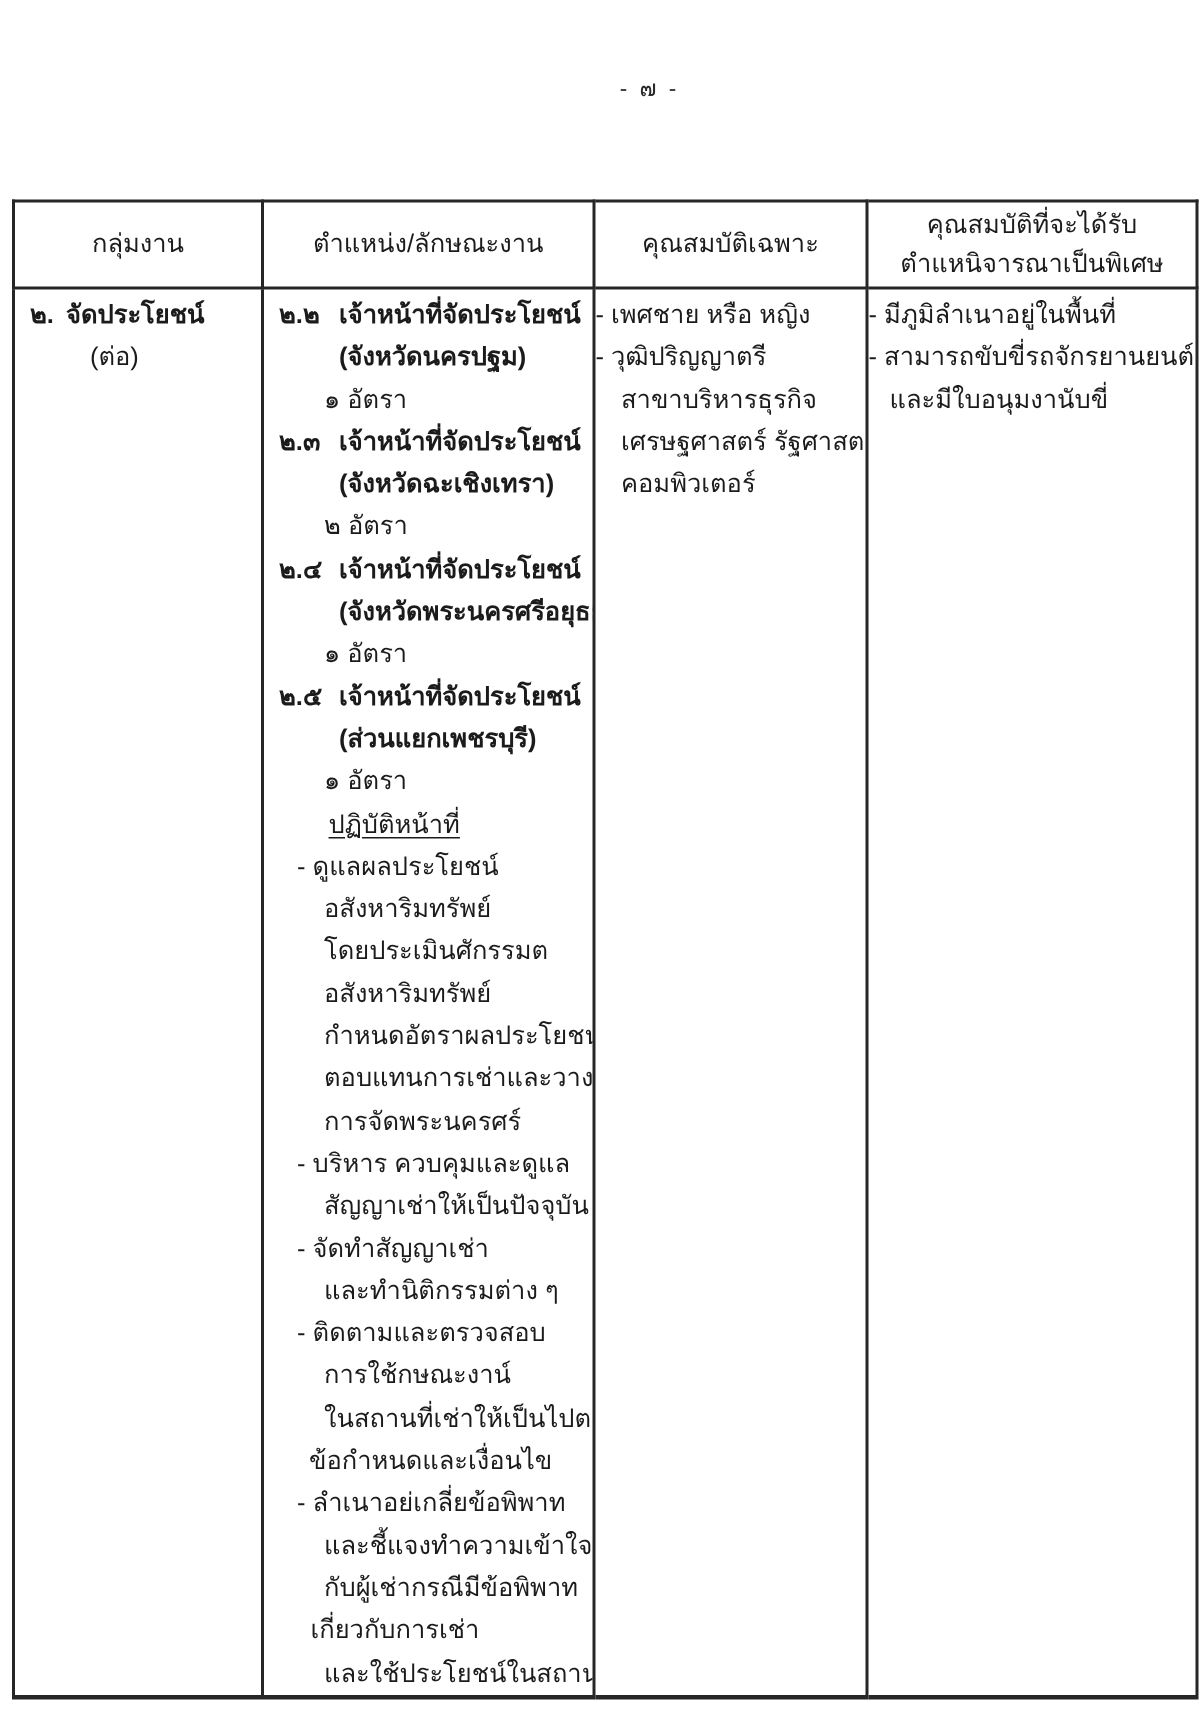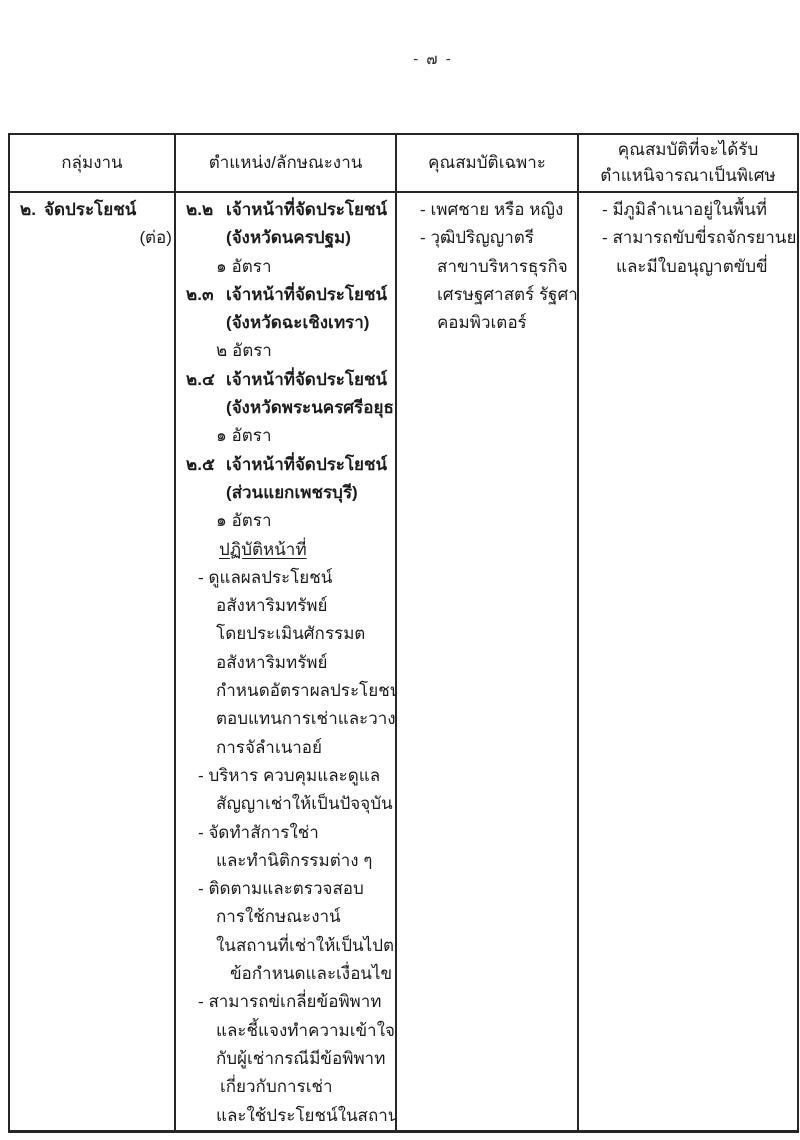--- a/index.html
+++ b/index.html
@@ -45,21 +45,21 @@
     line-height: 26px;
     white-space: pre-line;
     padding: 2px 4px;
   }
   .doc-table tbody td {
     height: 935px;
     border-bottom: 3px solid #262626;
     padding: 3px 2px 0 10px;
     font-size: 17px;
   }
-  .doc-table td.qual { padding-left: 23px; }
+  .doc-table td.qual { padding-left: 0; }
   .line {
     line-height: 28.3px;
     white-space: nowrap;
   }
   .line .num {
     display: inline-block;
   }
   .b { font-weight: bold; }
   .u { text-decoration: underline; text-underline-offset: 3px; }
 </style>
@@ -81,21 +81,21 @@
       <th>ตำแหน่ง/ลักษณะงาน</th>
       <th>คุณสมบัติเฉพาะ</th>
       <th>คุณสมบัติที่จะได้รับ
 ตำแหนิจารณาเป็นพิเศษ</th>
     </tr>
   </thead>
   <tbody>
     <tr>
       <td>
           <div class="line b"><span class="num" style="width: 24px;">๒.</span>จัดประโยชน์</div>
-          <div class="line" style="margin-left: 40px; text-align: right;">(ต่อ)</div>
+          <div class="line" style="margin-left: 40px;">(ต่อ)</div>
         </td>
       <td>
           <div class="line b"><span class="num" style="width: 40px;">๒.๒</span>เจ้าหน้าที่จัดประโยชน์</div>
           <div class="line b" style="margin-left: 40px;">(จังหวัดนครปฐม)</div>
           <div class="line" style="margin-left: 30px;">๑ อัตรา</div>
           <div class="line b"><span class="num" style="width: 40px;">๒.๓</span>เจ้าหน้าที่จัดประโยชน์</div>
           <div class="line b" style="margin-left: 40px;">(จังหวัดฉะเชิงเทรา)</div>
           <div class="line" style="margin-left: 30px;">๒ อัตรา</div>
           <div class="line b"><span class="num" style="width: 40px;">๒.๔</span>เจ้าหน้าที่จัดประโยชน์</div>
           <div class="line b" style="margin-left: 40px;">(จังหวัดพระนครศรีอยุธยา)</div>
@@ -103,42 +103,42 @@
           <div class="line b"><span class="num" style="width: 40px;">๒.๕</span>เจ้าหน้าที่จัดประโยชน์</div>
           <div class="line b" style="margin-left: 40px;">(ส่วนแยกเพชรบุรี)</div>
           <div class="line" style="margin-left: 30px;">๑ อัตรา</div>
           <div class="line u" style="margin-left: 33px;">ปฏิบัติหน้าที่</div>
           <div class="line" style="margin-left: 12px;">- ดูแลผลประโยชน์</div>
           <div class="line" style="margin-left: 30px;">อสังหาริมทรัพย์</div>
           <div class="line" style="margin-left: 30px;">โดยประเมินศักรรมต</div>
           <div class="line" style="margin-left: 30px;">อสังหาริมทรัพย์</div>
           <div class="line" style="margin-left: 30px;">กำหนดอัตราผลประโยชน์</div>
           <div class="line" style="margin-left: 30px;">ตอบแทนการเช่าและวางแผน</div>
-          <div class="line" style="margin-left: 30px;">การจัลำเนาอย์</div>
+          <div class="line" style="margin-left: 30px;">การจัดพระนครศร์</div>
           <div class="line" style="margin-left: 12px;">- บริหาร ควบคุมและดูแล</div>
           <div class="line" style="margin-left: 30px;">สัญญาเช่าให้เป็นปัจจุบัน</div>
-          <div class="line" style="margin-left: 12px;">- จัดทำสัการใช่า</div>
+          <div class="line" style="margin-left: 12px;">- จัดทำสัญญาเช่า</div>
           <div class="line" style="margin-left: 30px;">และทำนิติกรรมต่าง ๆ</div>
           <div class="line" style="margin-left: 12px;">- ติดตามและตรวจสอบ</div>
           <div class="line" style="margin-left: 30px;">การใช้กษณะงาน์</div>
           <div class="line" style="margin-left: 30px;">ในสถานที่เช่าให้เป็นไปตาม</div>
-          <div class="line" style="margin-left: 44px;">ข้อกำหนดและเงื่อนไข</div>
-          <div class="line" style="margin-left: 12px;">- สามารถข่เกลี่ยข้อพิพาท</div>
+          <div class="line" style="margin-left: 20px;">ข้อกำหนดและเงื่อนไข</div>
+          <div class="line" style="margin-left: 12px;">- ลำเนาอย่เกลี่ยข้อพิพาท</div>
           <div class="line" style="margin-left: 30px;">และชี้แจงทำความเข้าใจ</div>
           <div class="line" style="margin-left: 30px;">กับผู้เช่ากรณีมีข้อพิพาท</div>
-          <div class="line" style="margin-left: 34px;">เกี่ยวกับการเช่า</div>
+          <div class="line" style="margin-left: 21px;">เกี่ยวกับการเช่า</div>
           <div class="line" style="margin-left: 30px;">และใช้ประโยชน์ในสถานที่เช่า</div>
         </td>
       <td class="qual">
           <div class="line">- เพศชาย หรือ หญิง</div>
           <div class="line">- วุฒิปริญญาตรี</div>
           <div class="line" style="margin-left: 17px;">สาขาบริหารธุรกิจ</div>
           <div class="line" style="margin-left: 17px;">เศรษฐศาสตร์ รัฐศาสตร์</div>
           <div class="line" style="margin-left: 17px;">คอมพิวเตอร์</div>
         </td>
       <td class="qual">
           <div class="line">- มีภูมิลำเนาอยู่ในพื้นที่</div>
           <div class="line">- สามารถขับขี่รถจักรยานยนต์</div>
-          <div class="line" style="margin-left: 14px;">และมีใบอนุญาตขับขี่</div>
+          <div class="line" style="margin-left: 14px;">และมีใบอนุมงานับขี่</div>
         </td>
     </tr>
   </tbody>
 </table>
 
 </body></html>

